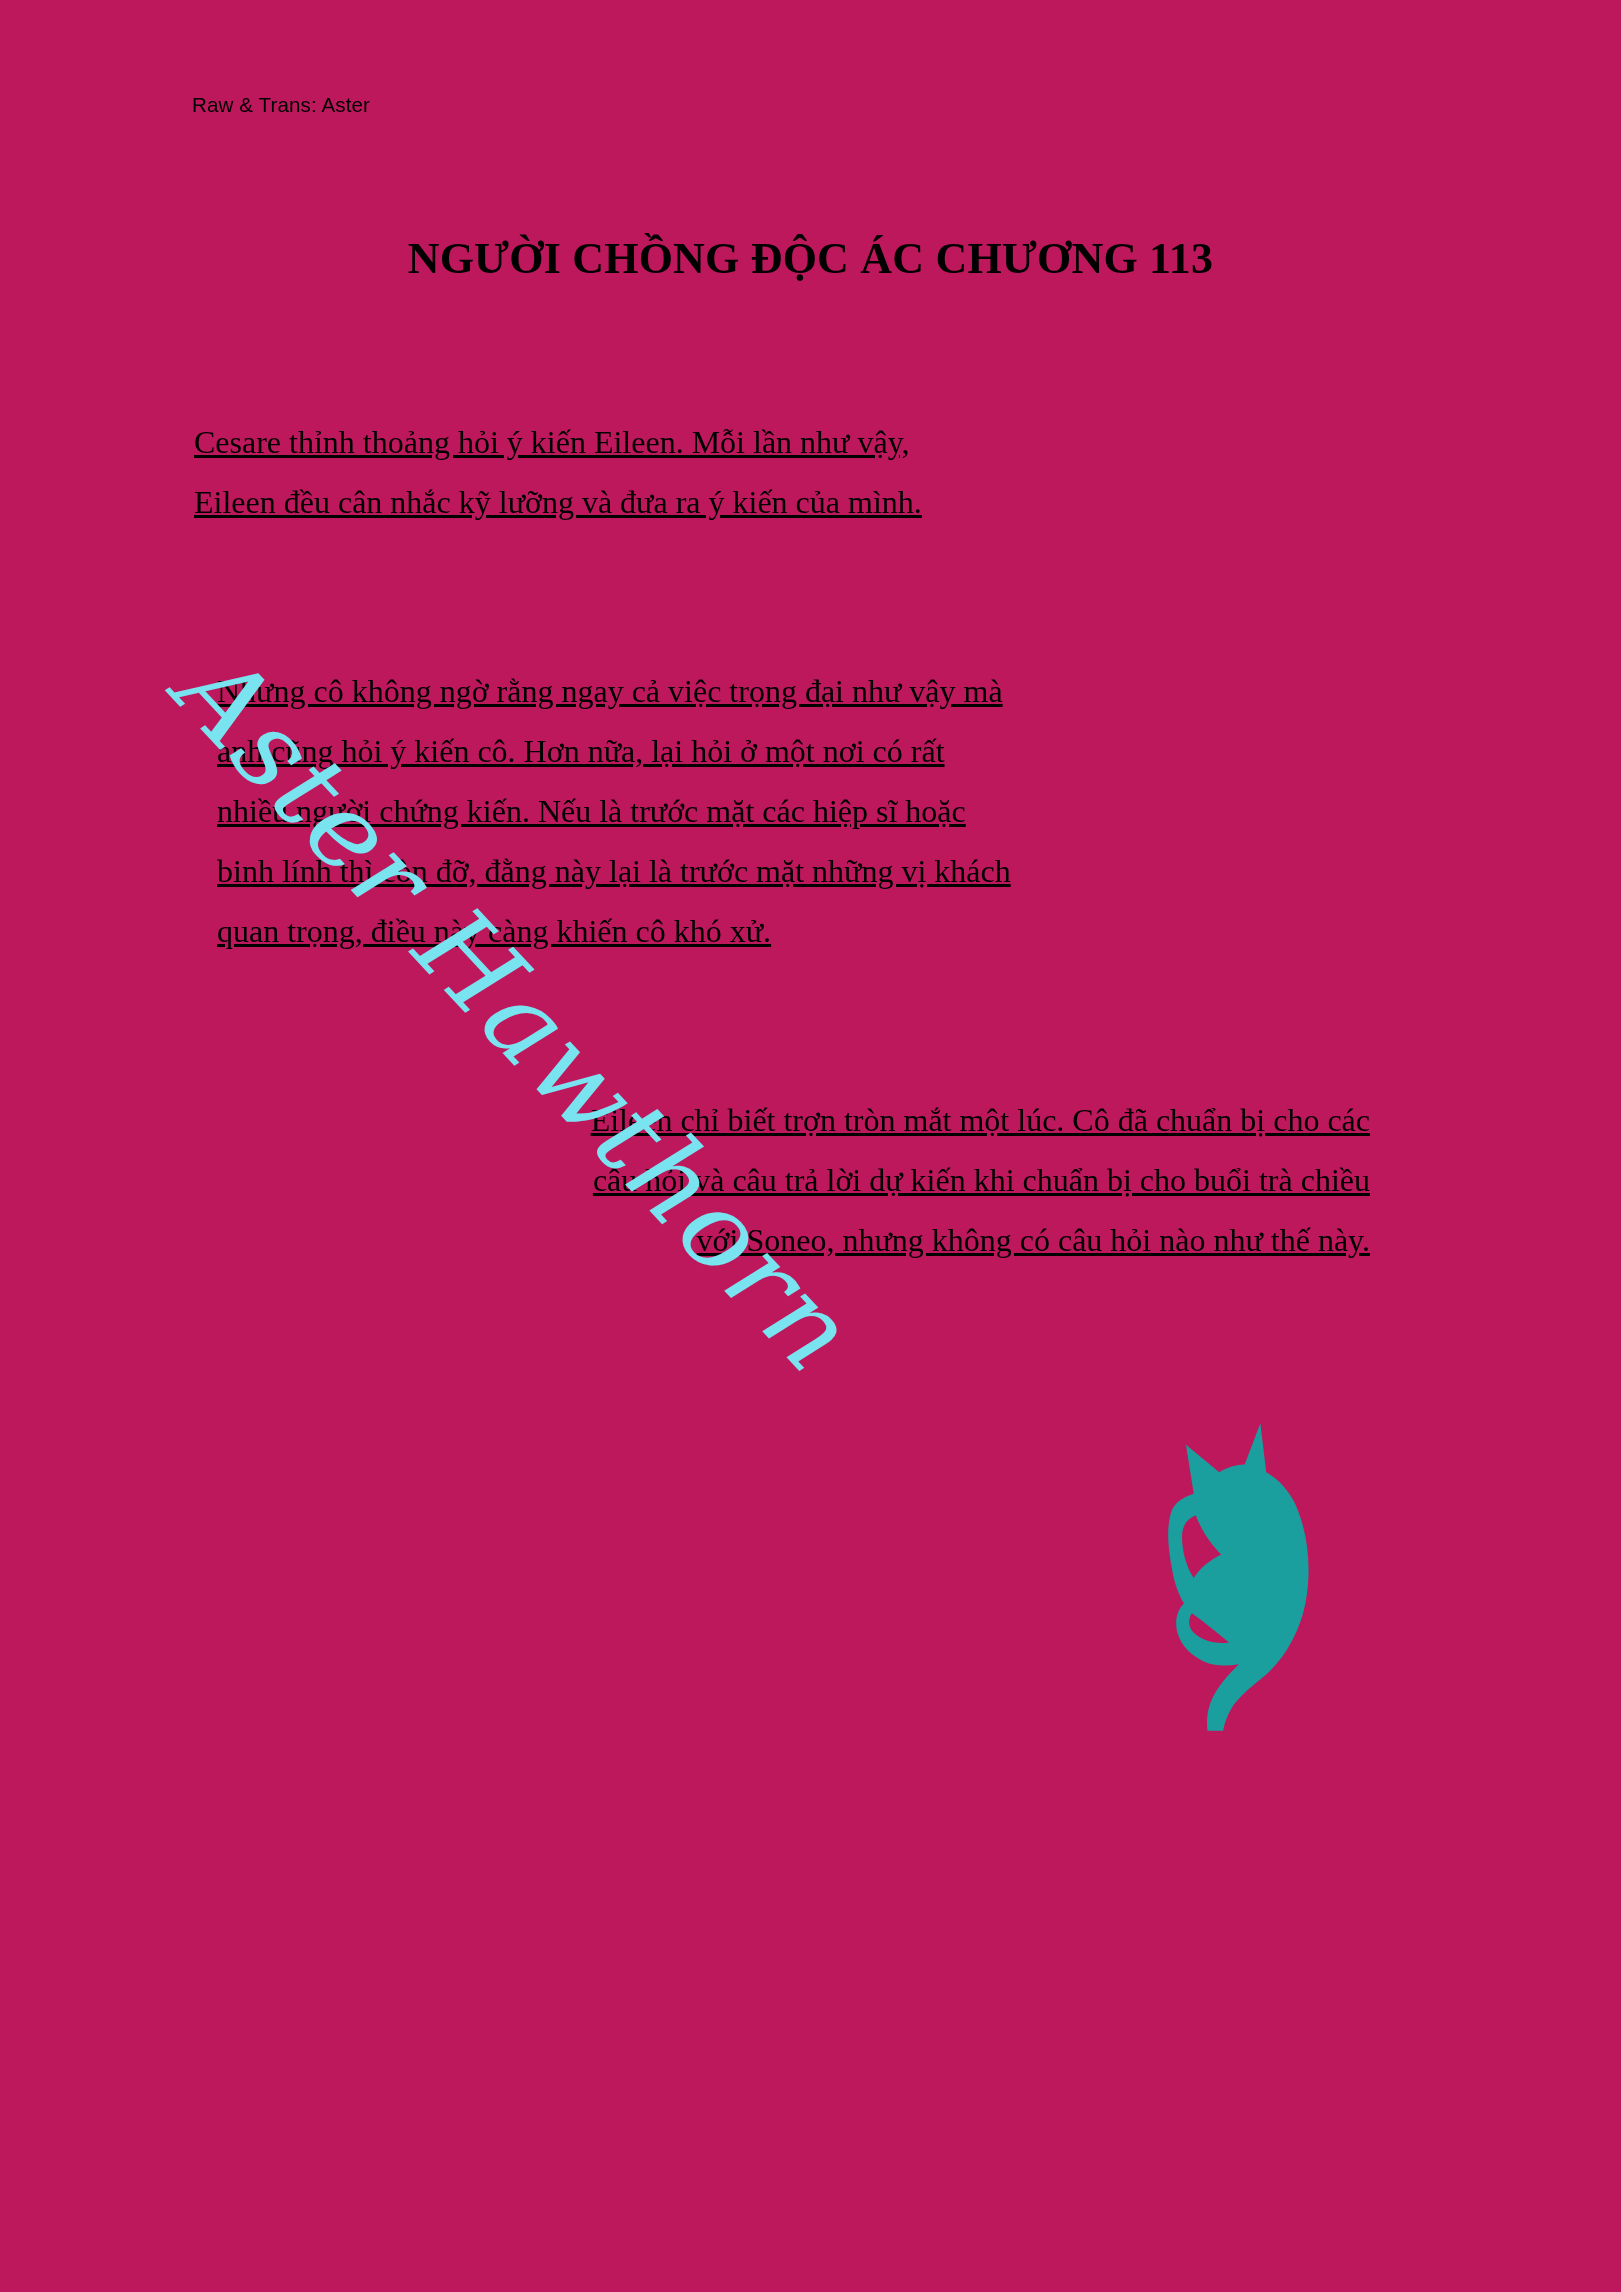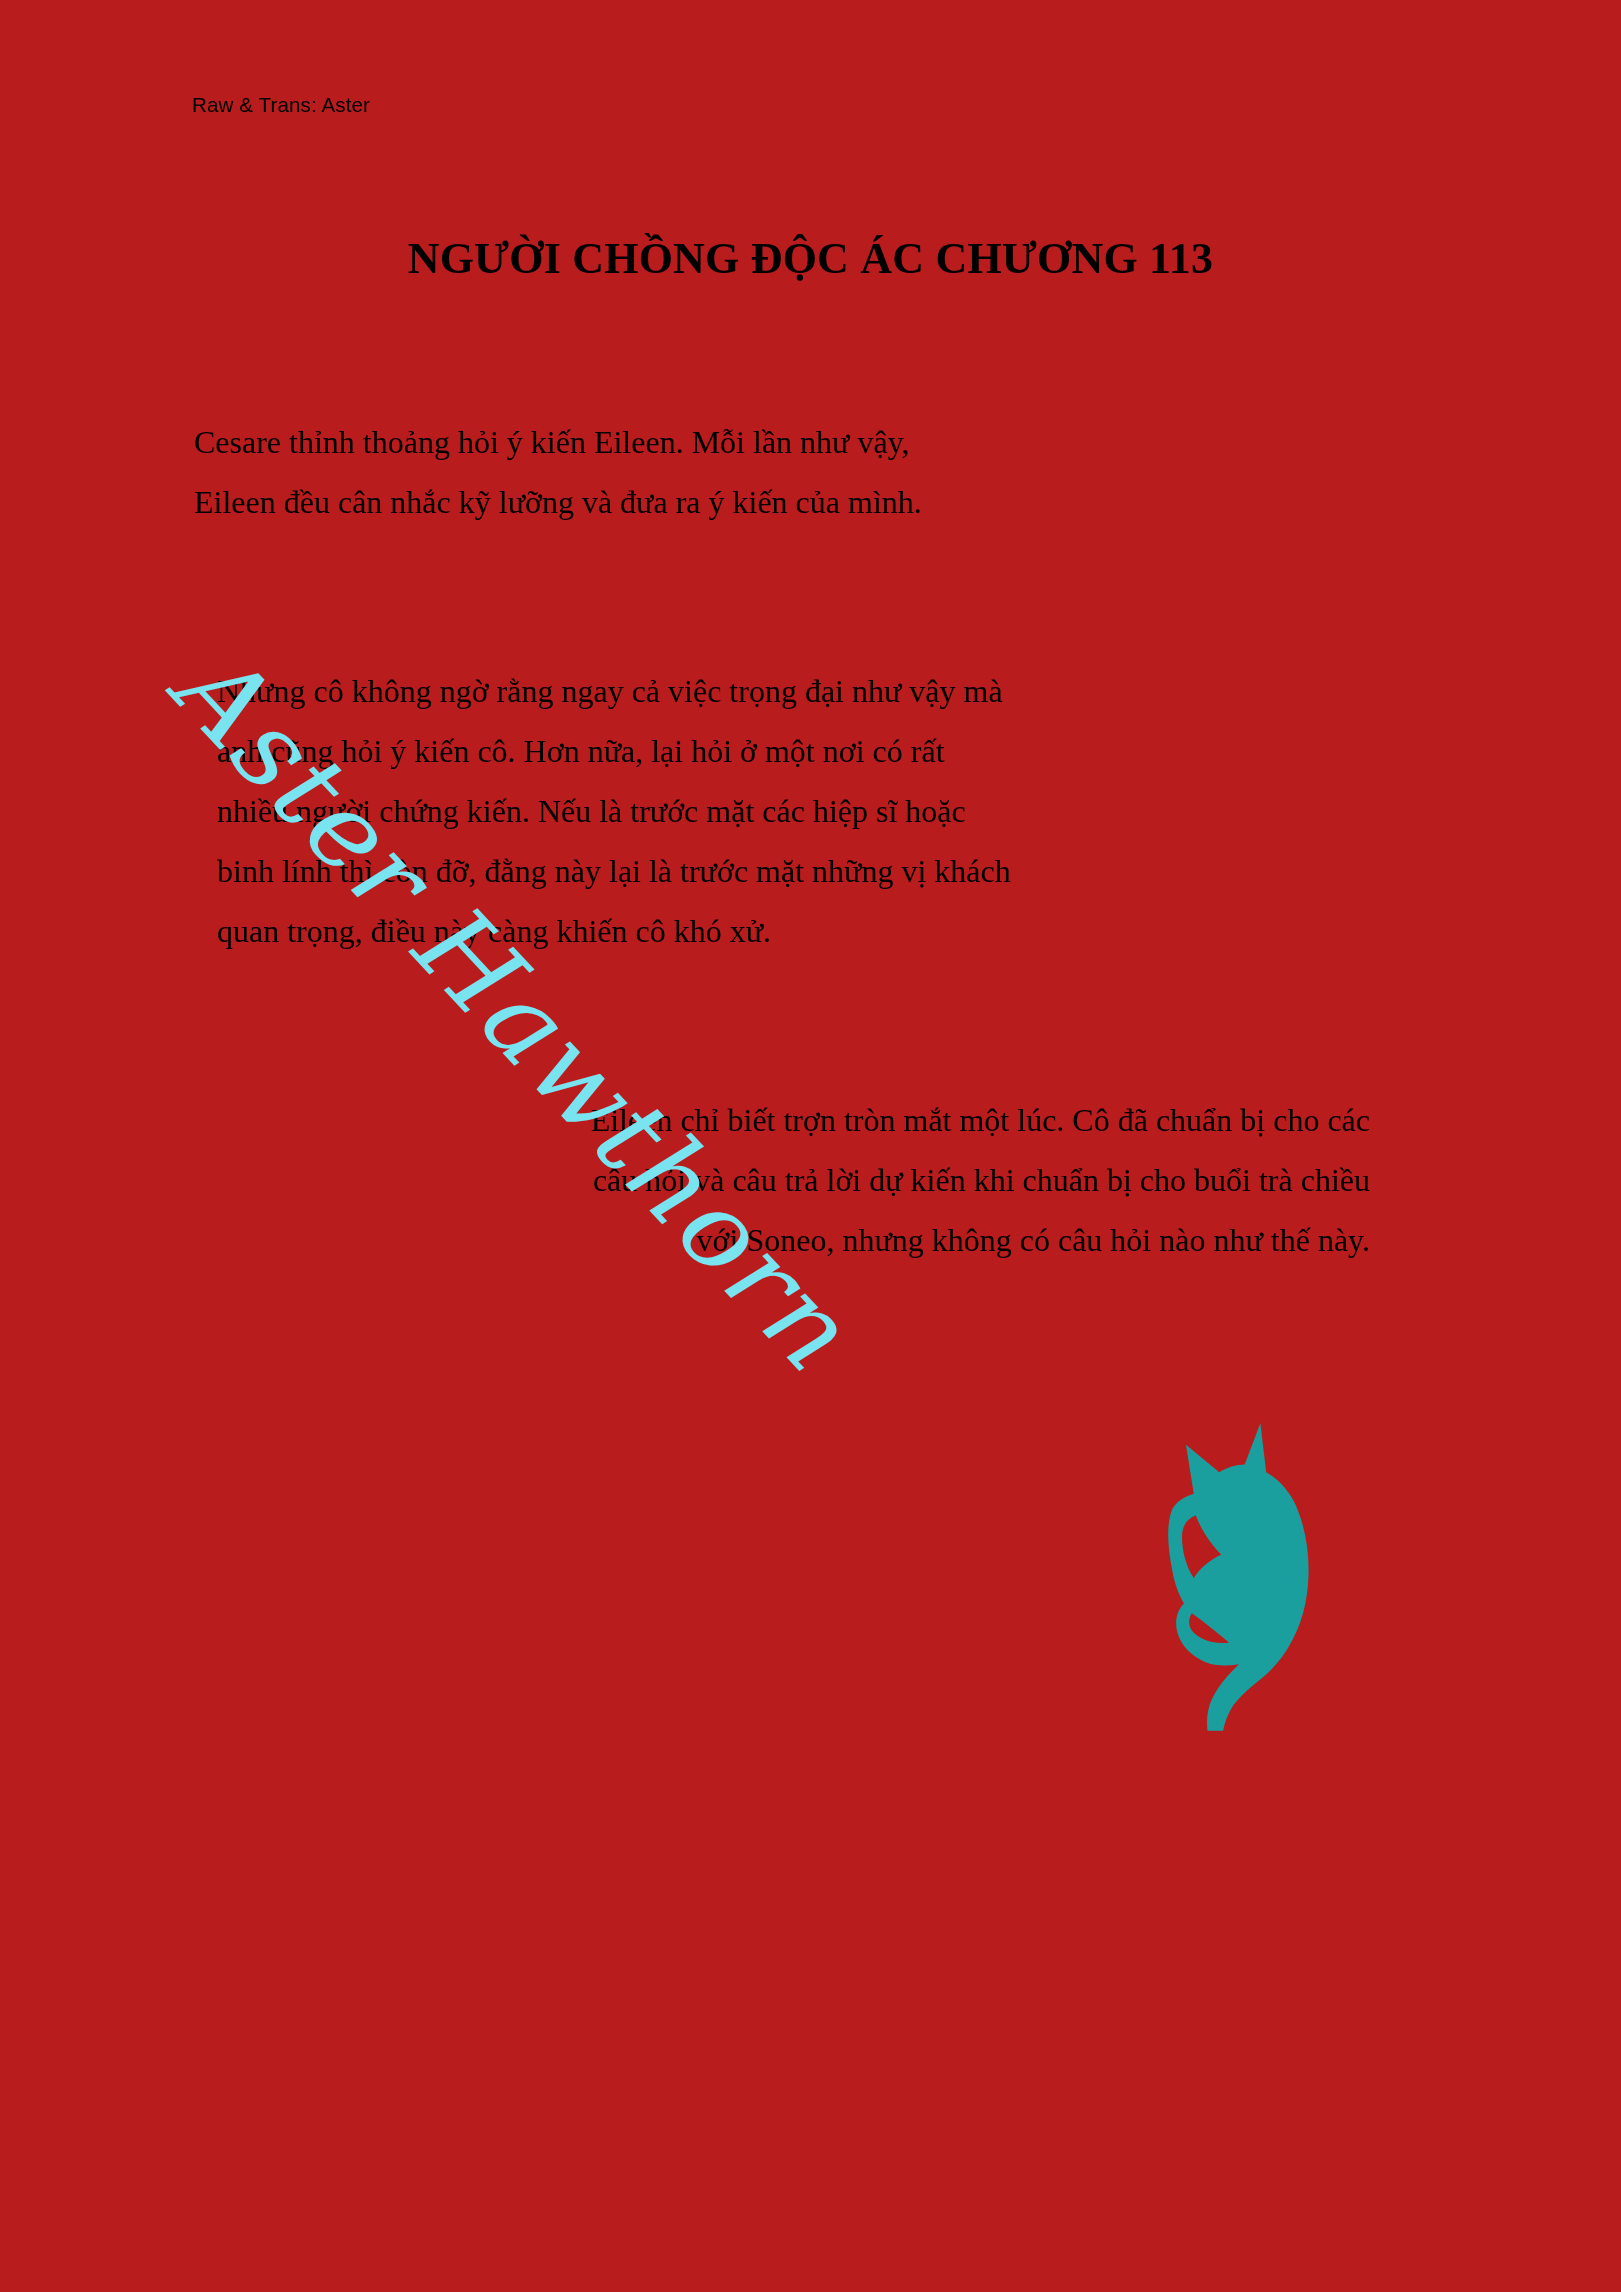--- a/index.html
+++ b/index.html
@@ -7,21 +7,21 @@
     padding: 0;
     background: #ffffff;
   }
   body {
     font-family: "Liberation Serif", "DejaVu Serif", serif;
   }
   .page {
     position: relative;
     width: 1621px;
     height: 2293px;
-    background: #b91c1c;
+    background: #be185d;
     overflow: hidden;
     box-sizing: border-box;
   }
 
   
   .header {
     position: absolute;
     left: 192px;
     top: 93px;
     font-family: "Liberation Sans", "DejaVu Sans", sans-serif;
@@ -54,20 +54,21 @@
     top: 412px;
     width: 1176px;
   }
   .para {
     font-family: "Liberation Serif", "DejaVu Serif", serif;
     font-size: 32px;
     line-height: 60px;
     color: #000000;
     margin: 0;
     white-space: pre-line;
+    text-decoration: underline;
   }
   .para-gap-1 { margin-top: 0px; }
   .para-gap-2 { margin-top: 129px; margin-left: 23px; }
   .para-gap-3 { margin-top: 129px; text-align: right; }
   .para-gap-4 { margin-top: 131px; }
 
   
   .watermark-layer {
     position: absolute;
     left: 0;

